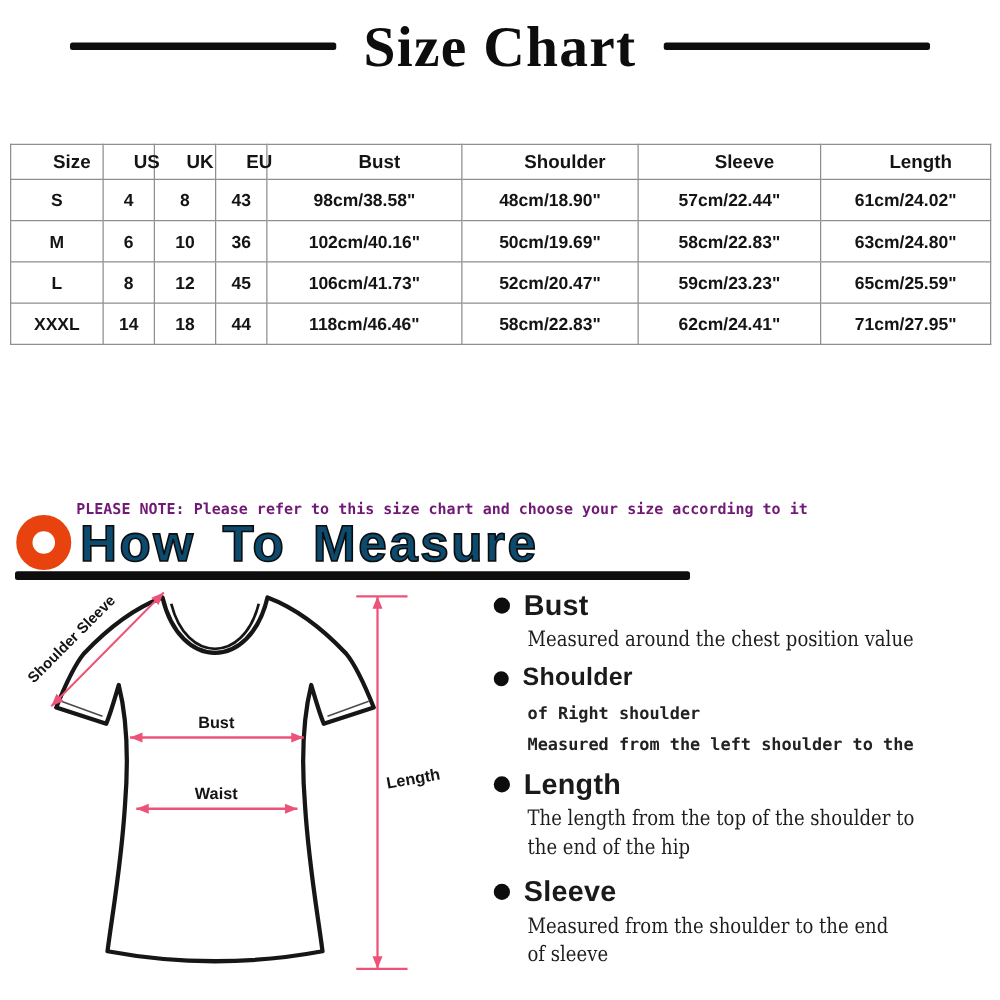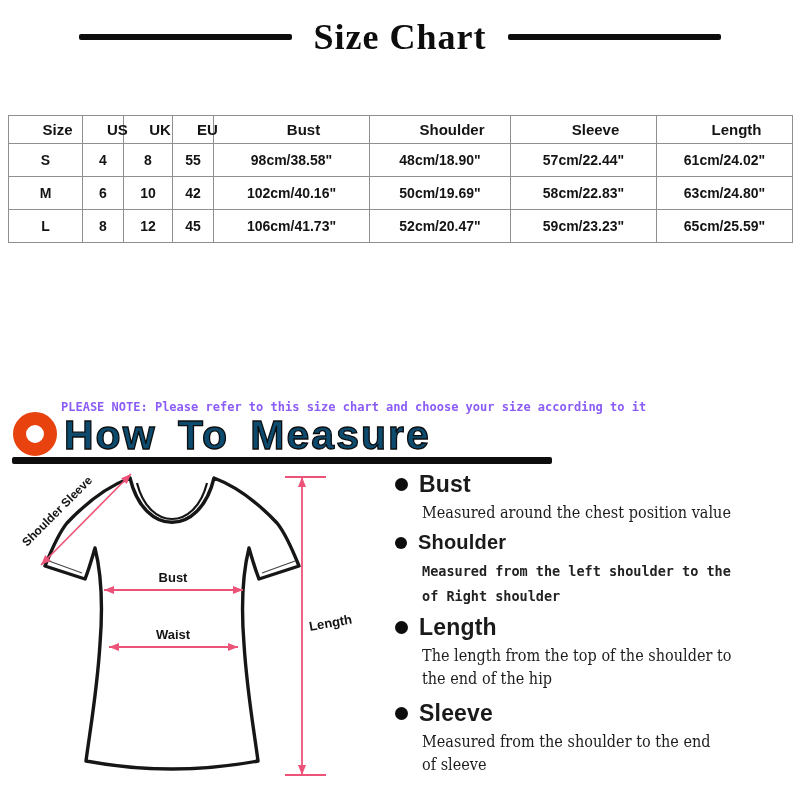--- a/index.html
+++ b/index.html
@@ -4,34 +4,34 @@
 <style>
   html,body{margin:0;padding:0;background:#ffffff;}
   body{width:800px;height:800px;position:relative;overflow:hidden;
        font-family:"Liberation Sans",sans-serif;color:#141414;}
 
   
   .title-row{position:absolute;top:4px;left:0;width:800px;height:66px;
              display:flex;align-items:center;justify-content:center;gap:22px;}
   .title-rule{width:213px;height:6px;background:#0d0d0d;border-radius:2px;}
   .page-title{margin:0;font-family:"Liberation Serif",serif;font-weight:bold;
-              font-size:36px;letter-spacing:1px;color:#0d0d0d;white-space:nowrap;}
+              font-size:46px;letter-spacing:1px;color:#0d0d0d;white-space:nowrap;}
 
   
   table.size-table{position:absolute;left:8px;top:115px;width:784px;
                    border-collapse:collapse;table-layout:fixed;background:#fff;}
   .size-table th,.size-table td{border:1px solid #8f8f8f;text-align:center;
                    vertical-align:middle;font-weight:bold;color:#141414;padding:0;}
   .size-table th{height:27px;font-size:15px;padding-left:24px;}
   .size-table td{height:32px;font-size:14px;}
 
   
   .note{position:absolute;left:61px;top:400px;width:700px;
         font-family:"DejaVu Sans Mono",monospace;font-weight:bold;
-        font-size:12px;letter-spacing:0px;color:#8b5cf6;white-space:nowrap;}
+        font-size:12px;letter-spacing:0px;color:#701a75;white-space:nowrap;}
 
   
   .htm-ring{position:absolute;left:13px;top:412px;width:18px;height:18px;
             border:13px solid #e8430e;border-radius:50%;background:#fff;}
   .htm-title{position:absolute;left:64px;top:412px;margin:0;
              font-size:41px;font-weight:bold;letter-spacing:2px;word-spacing:8px;
              color:#0c4a6e;white-space:nowrap;-webkit-text-stroke:1.3px #0d0d0d;}
   .htm-underline{position:absolute;left:12px;top:457px;width:540px;height:7px;
                  background:#0d0d0d;border-radius:2px;}
 
@@ -90,45 +90,55 @@
       <th>Shoulder</th>
       <th>Sleeve</th>
       <th>Length</th>
     </tr>
   </thead>
   <tbody>
     <tr>
       <td>S</td>
       <td>4</td>
       <td>8</td>
-      <td>55</td>
+      <td>43</td>
       <td>98cm/38.58"</td>
       <td>48cm/18.90"</td>
       <td>57cm/22.44"</td>
       <td>61cm/24.02"</td>
     </tr>
     <tr>
       <td>M</td>
       <td>6</td>
       <td>10</td>
-      <td>42</td>
+      <td>36</td>
       <td>102cm/40.16"</td>
       <td>50cm/19.69"</td>
       <td>58cm/22.83"</td>
       <td>63cm/24.80"</td>
     </tr>
     <tr>
       <td>L</td>
       <td>8</td>
       <td>12</td>
       <td>45</td>
       <td>106cm/41.73"</td>
       <td>52cm/20.47"</td>
       <td>59cm/23.23"</td>
       <td>65cm/25.59"</td>
+    </tr>
+    <tr>
+      <td>XXXL</td>
+      <td>14</td>
+      <td>18</td>
+      <td>44</td>
+      <td>118cm/46.46"</td>
+      <td>58cm/22.83"</td>
+      <td>62cm/24.41"</td>
+      <td>71cm/27.95"</td>
     </tr>
   </tbody>
 </table>
 
 <div class="note">PLEASE NOTE: Please refer to this size chart and choose your size according to it</div>
 
 <span class="htm-ring"></span>
 <h2 class="htm-title">How To Measure</h2>
 <div class="htm-underline"></div>
 
@@ -189,22 +199,22 @@
     <div class="dline">Measured around the chest position value</div>
   </div>
 </div>
 
 <div class="guide-item item-shoulder">
   <div class="g-head">
     <span class="g-dot"></span>
     <span class="g-label">Shoulder</span>
   </div>
   <div class="g-desc">
+    <div class="dline">of Right shoulder</div>
     <div class="dline">Measured from the left shoulder to the</div>
-    <div class="dline">of Right shoulder</div>
   </div>
 </div>
 
 <div class="guide-item item-length">
   <div class="g-head">
     <span class="g-dot"></span>
     <span class="g-label">Length</span>
   </div>
   <div class="g-desc">
     <div class="dline">The length from the top of the shoulder to</div>

